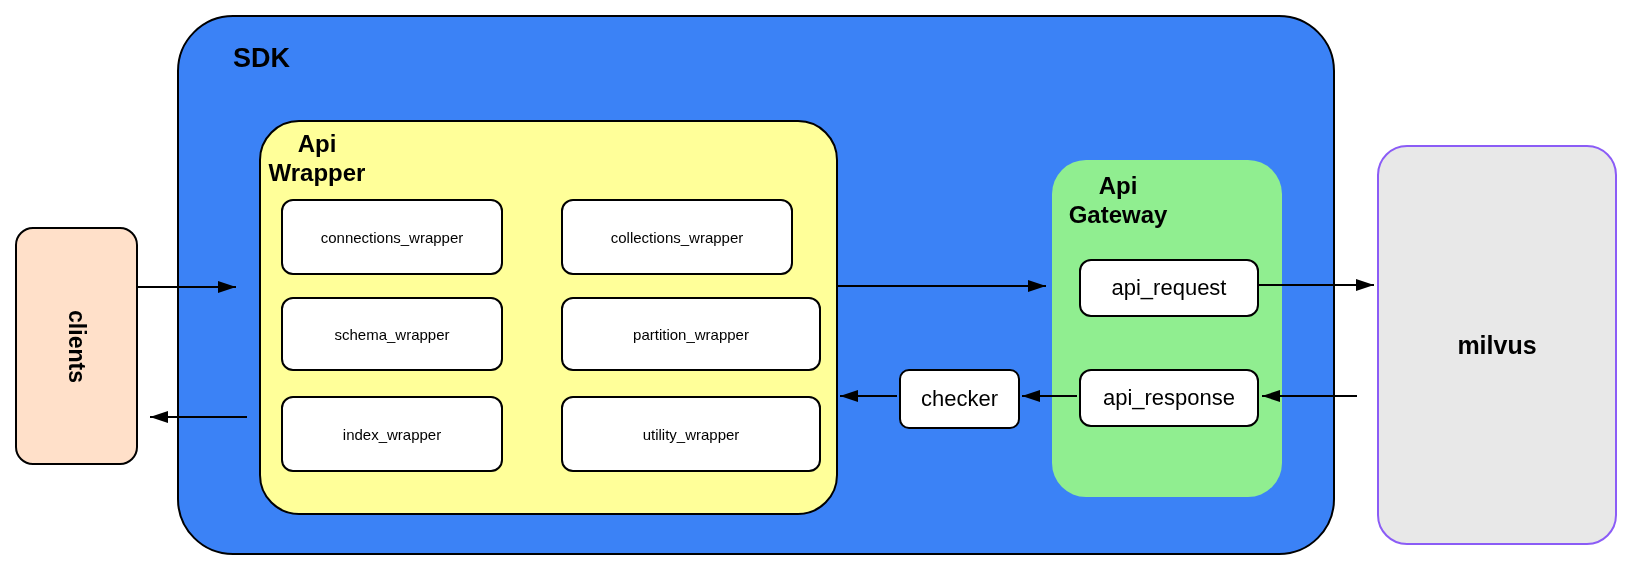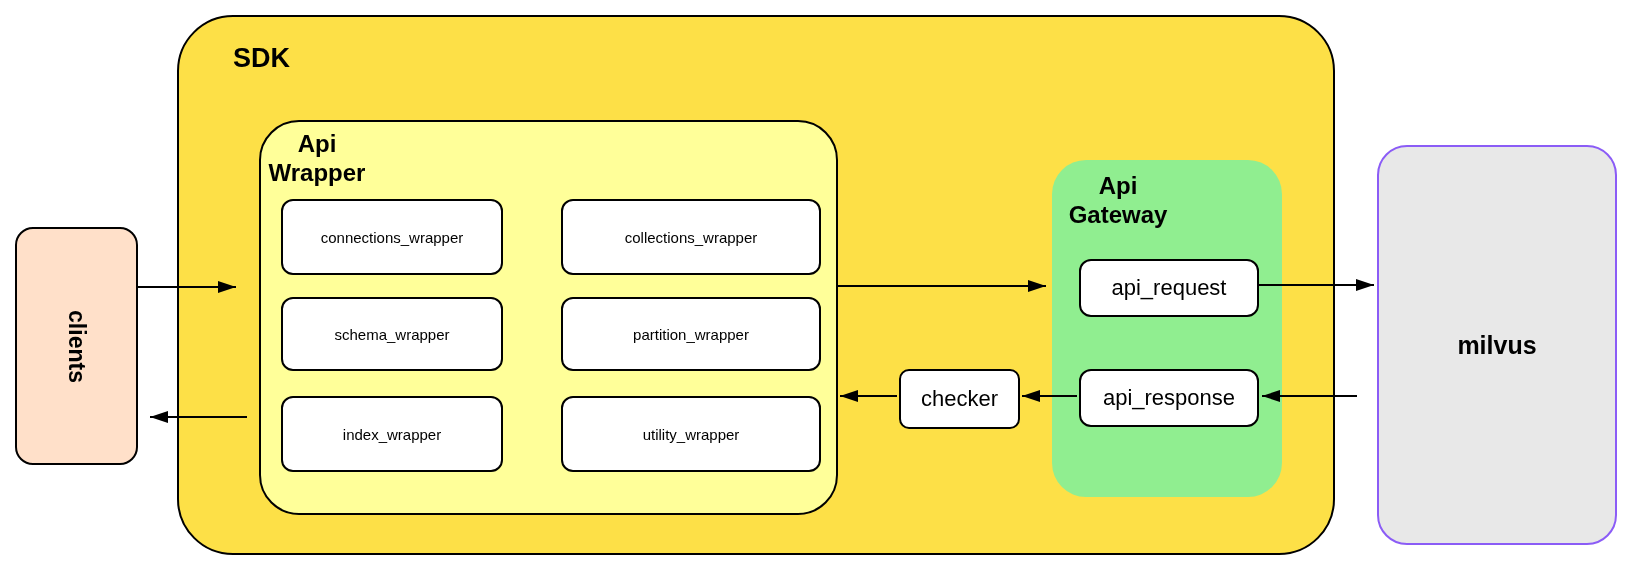--- a/index.html
+++ b/index.html
@@ -12,21 +12,21 @@
   .clients {
     position:absolute; left:15px; top:227px; width:123px; height:238px;
     background:#ffe0c9; border:2px solid #000; border-radius:18px;
     display:flex; align-items:center; justify-content:center;
   }
   .clients .vlabel {
     transform:rotate(90deg); font-weight:bold; font-size:23px; white-space:nowrap;
   }
   .sdk {
     position:absolute; left:177px; top:15px; width:1158px; height:540px;
-    background:#fde047; border:2px solid #000; border-radius:56px;
+    background:#3b82f6; border:2px solid #000; border-radius:56px;
   }
   .sdk-label { position:absolute; left:54px; top:26px; font-weight:bold; font-size:27px; }
   .api-wrapper {
     position:absolute; left:80px; top:103px; width:579px; height:395px;
     background:#ffff99; border:2px solid #000; border-radius:40px;
   }
   .aw-label {
     position:absolute; left:0; top:7px; width:112px; text-align:center;
     font-weight:bold; font-size:24px; line-height:1.22;
   }
@@ -44,21 +44,21 @@
     display:flex; align-items:center; justify-content:center;
     font-weight:bold; font-size:25px;
   }
   
   .wbox {
     position:absolute; background:#ffffff; border:2px solid #000; border-radius:12px;
     display:flex; align-items:center; justify-content:center;
     font-size:15px; white-space:nowrap;
   }
   #w-connections { left:20px;  top:77px;  width:222px; height:76px; }
-  #w-collections { left:300px; top:77px;  width:260px; height:76px; }
+  #w-collections { left:300px; top:77px;  width:232px; height:76px; }
   #w-schema      { left:20px;  top:175px; width:222px; height:74px; }
   #w-partition   { left:300px; top:175px; width:260px; height:74px; }
   #w-index       { left:20px;  top:274px; width:222px; height:76px; }
   #w-utility     { left:300px; top:274px; width:260px; height:76px; }
   
   #checker   { left:720px; top:352px; width:121px; height:60px; font-size:22px; border-radius:10px; }
   
   #g-request  { left:27px; top:99px;  width:180px; height:58px; font-size:22px; }
   #g-response { left:27px; top:209px; width:180px; height:58px; font-size:22px; }
   

